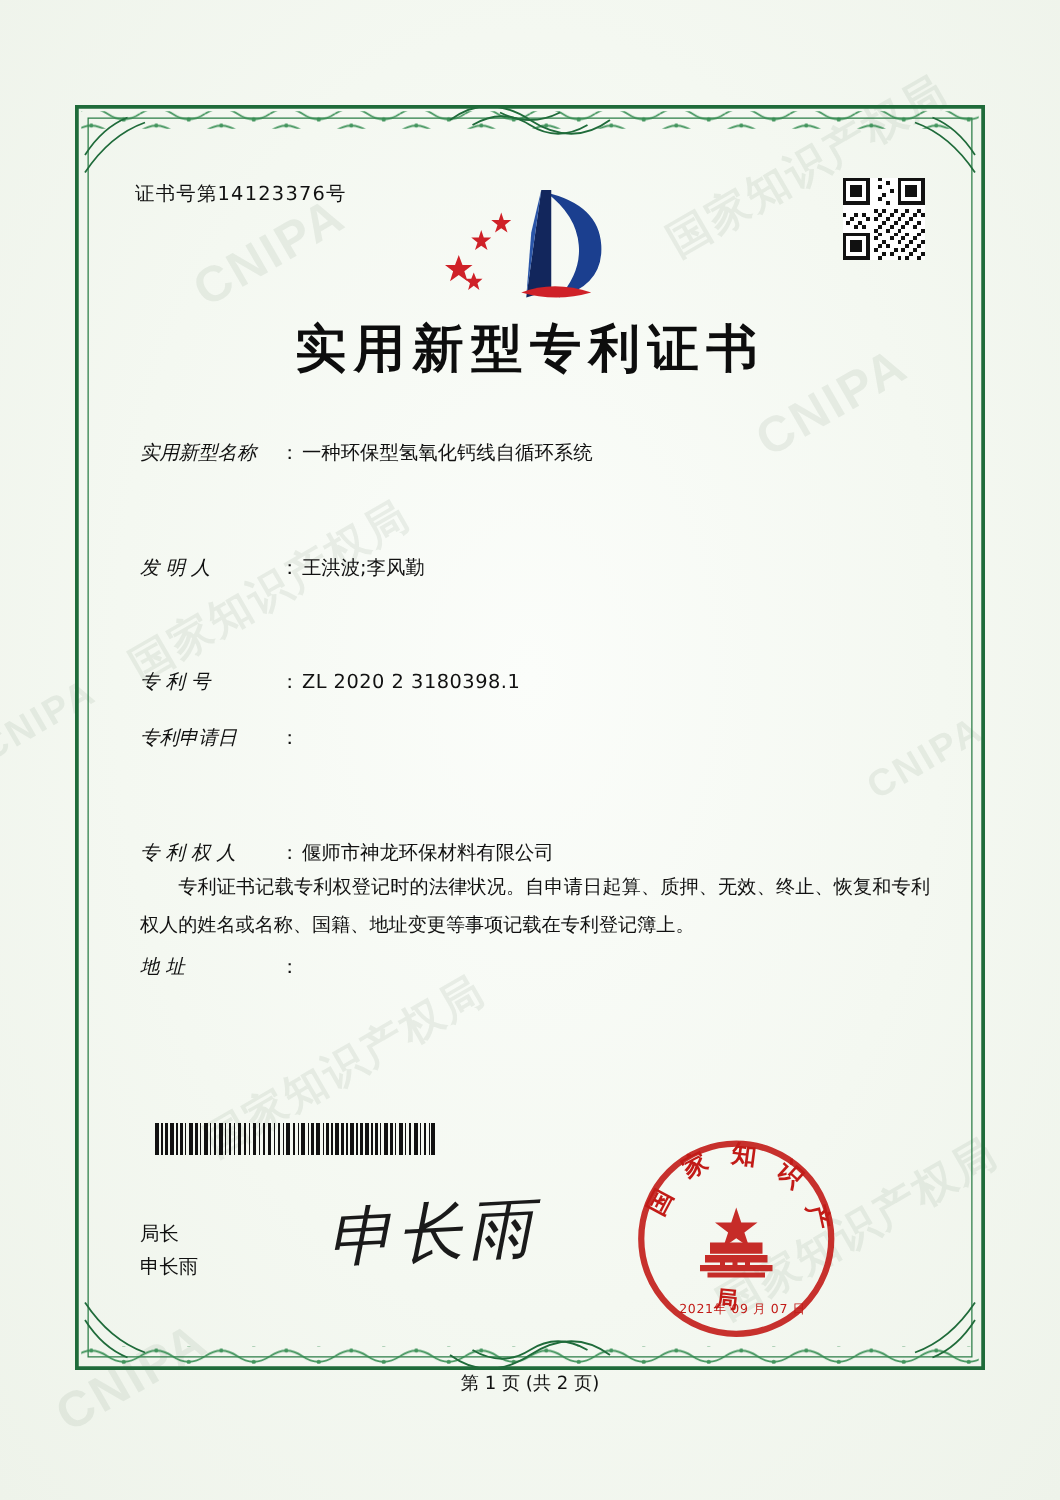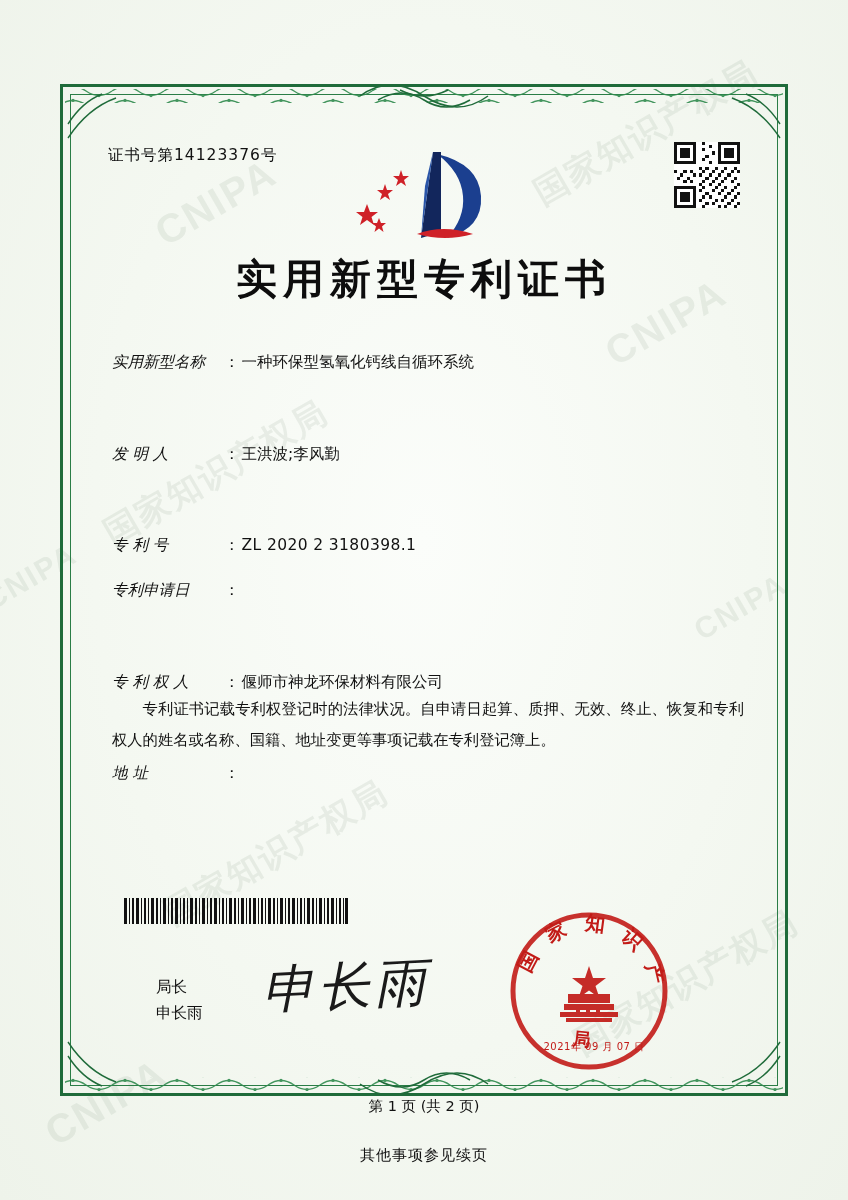--- a/index.html
+++ b/index.html
@@ -157,21 +157,20 @@
   }
 
   
   .sig-labels {
     position: absolute;
     left: 112px; top: 975px;
     font-size: 15.5px;
     line-height: 1.65;
     color: #111;
     font-family: "DejaVu Sans", "Liberation Sans", sans-serif;
-    margin-left: 44px;
   }
   .sig-script {
     position: absolute;
     left: 262px; top: 952px;
     font-size: 52px;
     color: #1a1a1a;
     font-family: "DejaVu Serif", serif;
     font-style: italic;
     letter-spacing: 4px;
     transform: rotate(-3deg);
@@ -509,15 +508,14 @@
         <textPath href="#sealArc" startOffset="9%">国 家 知 识 产 权</textPath>
       </text>
       <text font-size="18">
         <textPath href="#sealArcBottom" startOffset="40%">局</textPath>
       </text>
     </g>
   </svg>
   <div class="seal-date">2021年 09 月 07 日</div>
 
   <div class="page-num">第 1 页 (共 2 页)</div>
-  <div class="continuation">其他事项参见续页</div>
 
 </div>
 
 </body></html>

